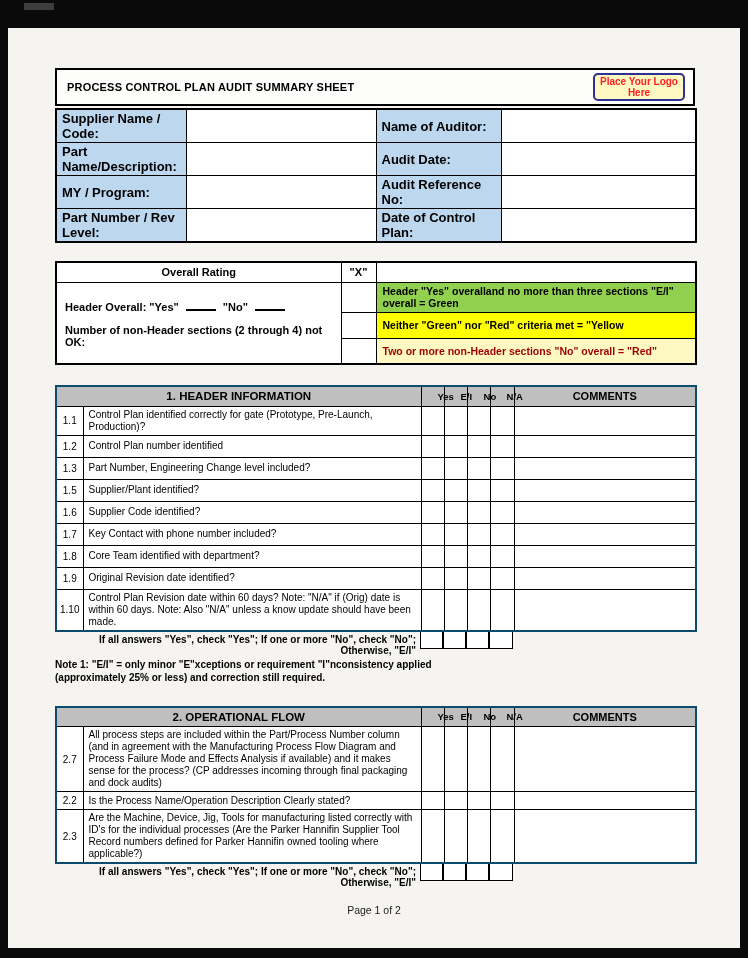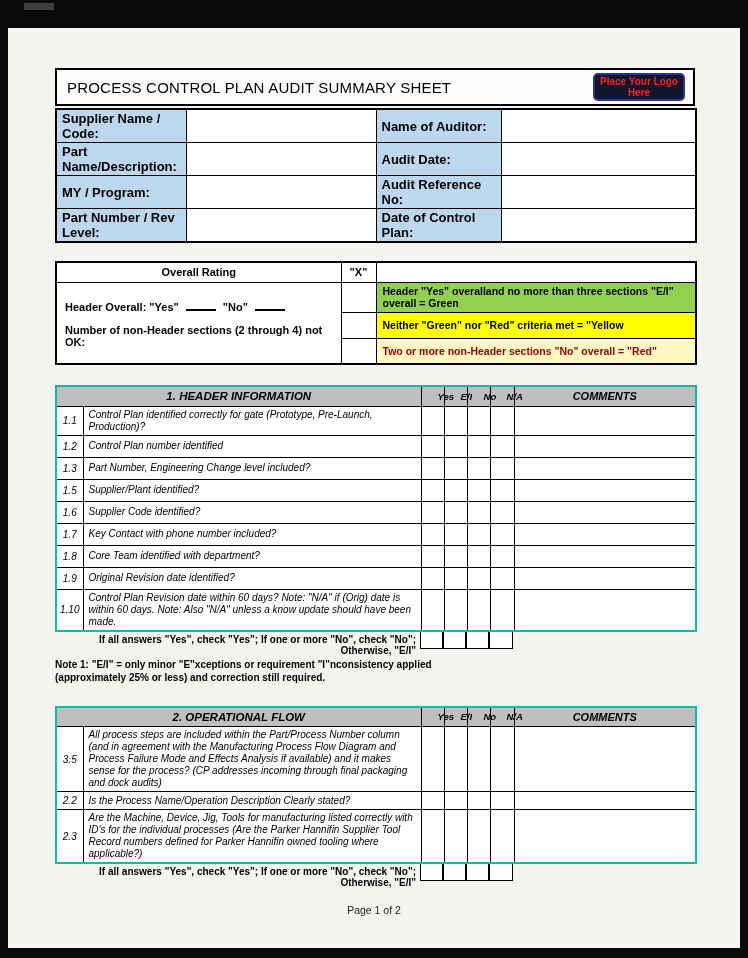--- a/index.html
+++ b/index.html
@@ -3,22 +3,22 @@
 <meta charset="utf-8">
 <style>
   html,body{margin:0;padding:0;}
   body{width:748px;height:958px;font-family:"Liberation Sans",sans-serif;background:#d8d8d8;}
   .frame{position:relative;width:748px;height:958px;background:#0a0a0a;box-sizing:border-box;padding:28px 8px 10px 8px;}
   .artifact{position:absolute;top:3px;left:24px;width:30px;height:7px;background:#3d3d3d;}
   .paper{width:732px;height:920px;background:#f5f4f1;box-sizing:border-box;padding:40px 45px 0 47px;overflow:hidden;}
 
   
   .titlebox{height:38px;border:2px solid #000;background:#fdfdfc;display:flex;align-items:center;justify-content:space-between;padding:0 8px 0 10px;box-sizing:border-box;}
-  .title{font-size:15px;font-weight:normal;letter-spacing:.2px;color:#000;text-align:center;}
-  .logo{width:92px;height:28px;border:2px solid #2e3192;border-radius:5px;background:#0f172a;color:#ff2020;font-size:10px;font-weight:bold;text-align:center;line-height:11px;display:flex;align-items:center;justify-content:center;padding:1px;box-sizing:border-box;cursor:pointer;}
+  .title{font-size:11px;font-weight:bold;letter-spacing:.2px;color:#000;text-align:center;}
+  .logo{width:92px;height:28px;border:2px solid #2e3192;border-radius:5px;background:#fef9c3;color:#ff2020;font-size:10px;font-weight:bold;text-align:center;line-height:11px;display:flex;align-items:center;justify-content:center;padding:1px;box-sizing:border-box;cursor:pointer;}
 
   table{border-collapse:collapse;}
   td{box-sizing:border-box;}
 
   
   .hdrfields{width:640px;margin-top:2px;border:2px solid #000;table-layout:fixed;background:#fff;}
   .hdrfields td{border:1px solid #000;height:22px;font-size:13px;padding:1px 5px;}
   td.lbl{background:#bdd7ee;font-weight:bold;}
   td.val{background:#fff;}
 
@@ -28,21 +28,21 @@
   .r-title{height:20px;text-align:center;font-weight:bold;font-size:11px;}
   .r-x{text-align:center;font-weight:bold;font-size:11px;}
   .r-left{vertical-align:middle;padding:5px 8px;}
   .r-line1,.r-line2{font-weight:bold;font-size:11px;color:#000;}
   .r-line2{margin-top:11px;}
   .blank{display:inline-block;width:30px;height:11px;border-bottom:2px solid #000;margin:0 7px;vertical-align:baseline;}
   .legend{font-weight:bold;font-size:10.5px;line-height:12.5px;padding:2px 6px;vertical-align:middle;}
   .rg{height:30px;} .ry{height:26px;} .rr{height:26px;}
 
   
-  .sect{width:640px;border:2px solid #14b8a6;table-layout:fixed;background:#fff;font-style:italic;}
+  .sect{width:640px;border:2px solid #0c4a6e;table-layout:fixed;background:#fff;}
   .sect td{border:1px solid #000;padding:1px 4px;}
   .shead td{background:#bfbfbf;font-weight:bold;height:20px;}
   .stitle{text-align:center;font-size:11.5px;}
   .chkh{text-align:center;font-size:9.5px;padding:1px 16px !important;}
   .cmth{text-align:center;font-size:11px;}
   .sect td.num{text-align:center;font-size:10px;padding:1px 1px;}
   .sect td.desc{font-size:10px;line-height:12px;padding:2px 5px;}
   .sect tr.h22{height:22px;}
   .sect tr.h34{height:34px;}
   .sect td.chk,.sect td.cmt{background:#fff;}
@@ -261,21 +261,21 @@
       <tbody>
           <tr class="shead">
         <td colspan="2" class="stitle">2.  OPERATIONAL FLOW</td>
         <td class="chkh">Yes</td>
         <td class="chkh">E/I</td>
         <td class="chkh">No</td>
         <td class="chkh">N/A</td>
         <td class="cmth">COMMENTS</td>
       </tr>
       <tr>
-        <td class="num">3.5</td>
+        <td class="num">2.7</td>
         <td class="desc">All process steps are included within the Part/Process Number column (and in agreement with the Manufacturing Process Flow Diagram and Process Failure Mode and Effects Analysis if available) and it makes sense for the process? (CP addresses incoming through final packaging and dock audits)</td>
         <td class="chk"></td>
             <td class="chk"></td>
             <td class="chk"></td>
             <td class="chk"></td>
             <td class="cmt"></td>
       </tr>
       <tr style="height:18px;">
         <td class="num">2.2</td>
         <td class="desc">Is the Process Name/Operation Description Clearly stated?</td>

